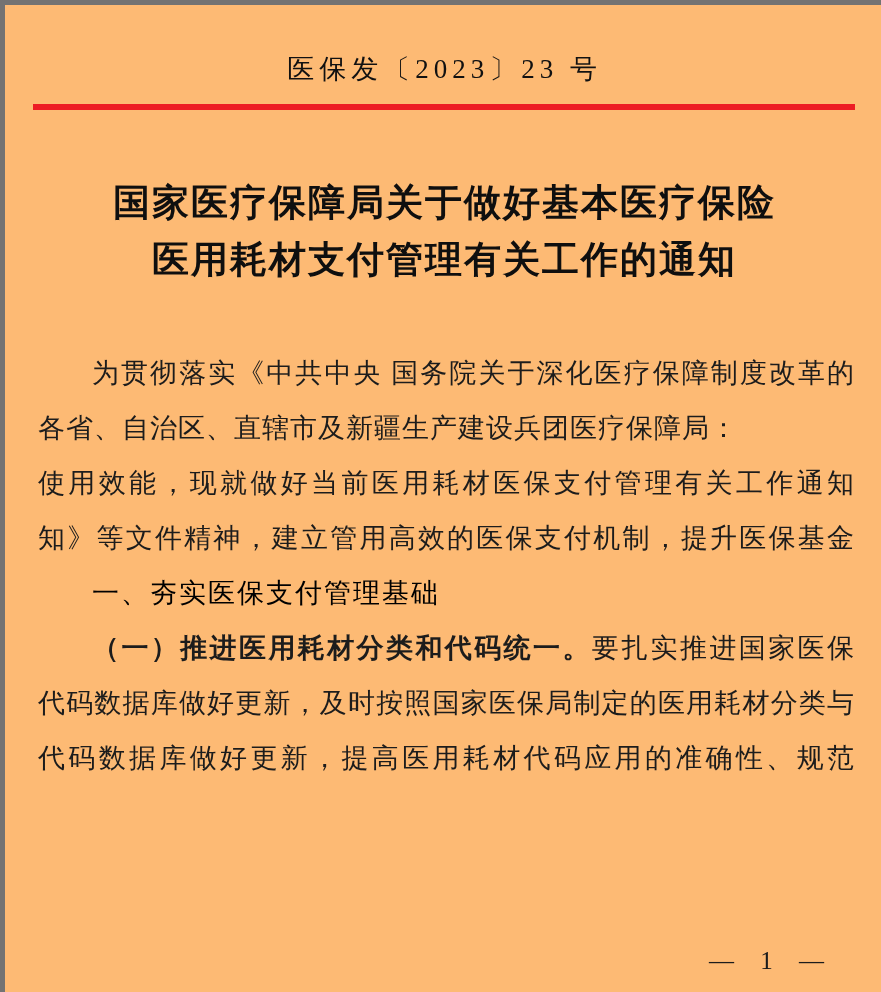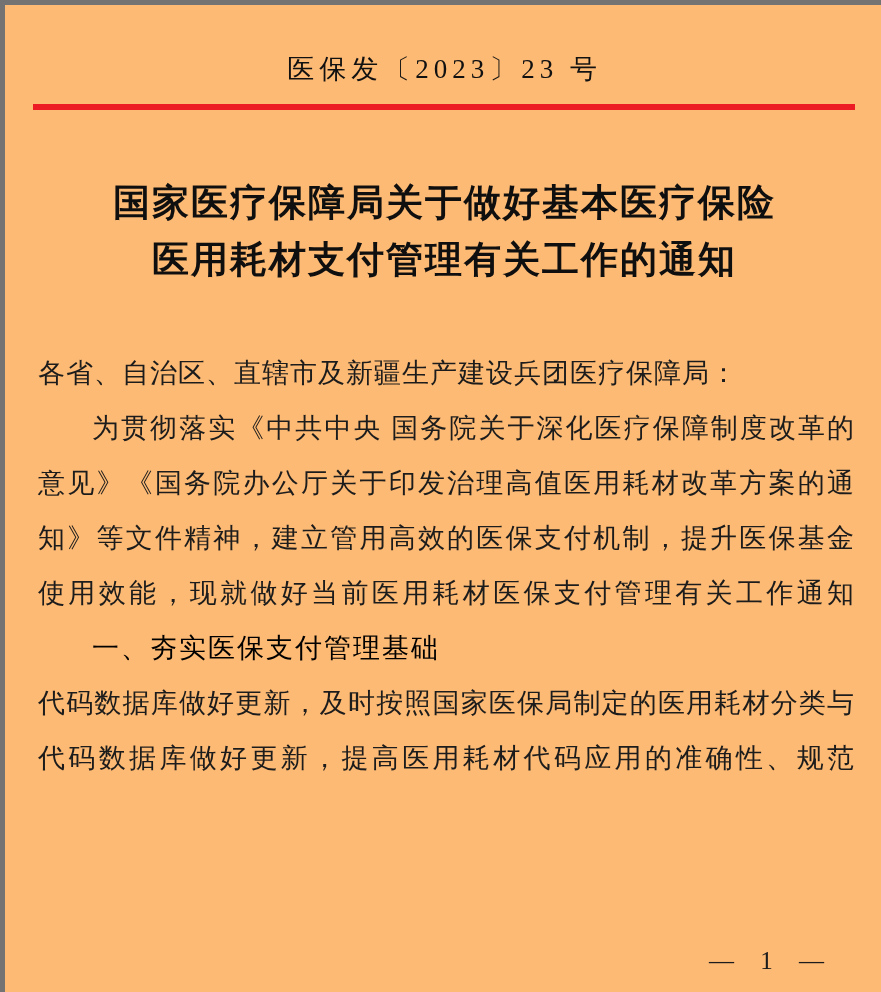--- a/index.html
+++ b/index.html
@@ -79,29 +79,31 @@
 
   <div class="red-rule"></div>
 
   <div class="title">
     <div class="t-line">国家医疗保障局关于做好基本医疗保险</div>
     <div class="t-line">医用耗材支付管理有关工作的通知</div>
   </div>
 
   <div class="body">
 
+    <div class="line fill indent">为贯彻落实《中共中央 国务院关于深化医疗保障制度改革的</div>
+
     <div class="line">各省、自治区、直辖市及新疆生产建设兵团医疗保障局：</div>
-
-    <div class="line fill indent">为贯彻落实《中共中央 国务院关于深化医疗保障制度改革的</div>
-    <div class="line fill">意见》《国务院办公厅关于印发治理高值医用耗材改革方案的通</div>
+    <div class="line fill">使用效能，现就做好当前医用耗材医保支付管理有关工作通知</div>
     <div class="line fill">知》等文件精神，建立管用高效的医保支付机制，提升医保基金</div>
-    <div class="line fill">使用效能，现就做好当前医用耗材医保支付管理有关工作通知</div>
 
     <div class="line heading-line indent">一、夯实医保支付管理基础</div>
 
+    <div class="line fill indent">
+      <span class="lead-bold">（一）推进医用耗材分类和代码统一。</span><span>要扎实推进国家医保</span>
+    </div>
     <div class="line fill">代码数据库做好更新，及时按照国家医保局制定的医用耗材分类与</div>
     <div class="line fill">代码数据库做好更新，提高医用耗材代码应用的准确性、规范</div>
 
   </div>
 
   <div class="page-number">— 1 —</div>
 
 </div>
 
 </body></html>

